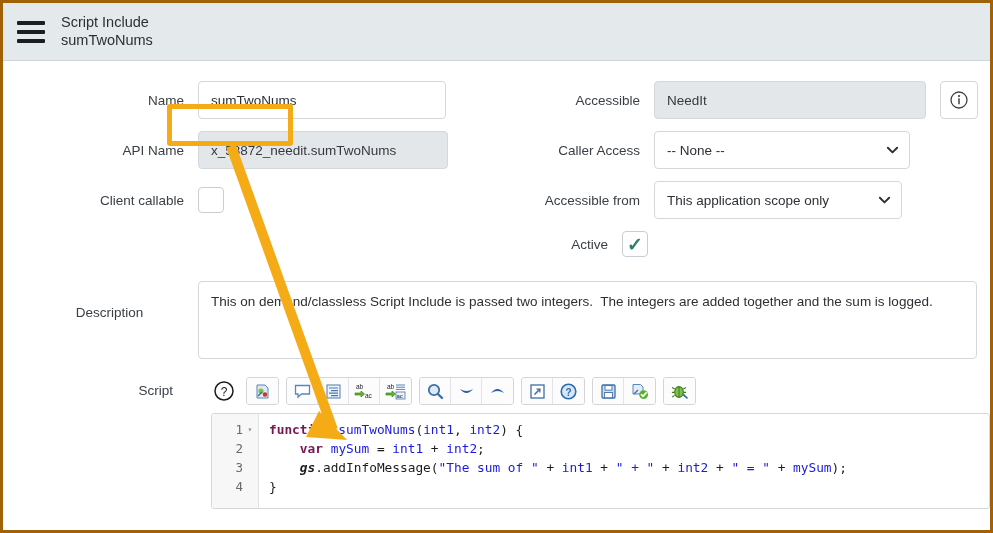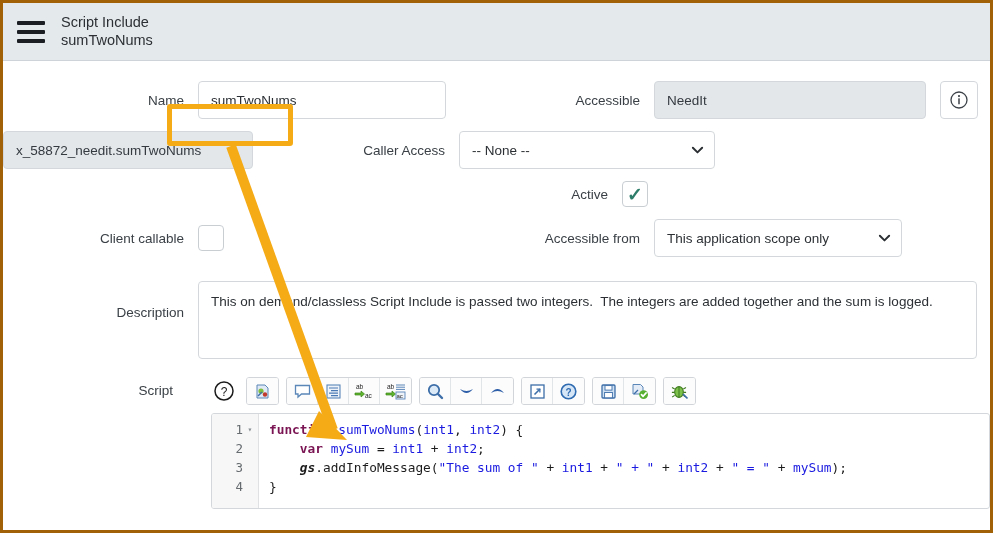--- a/index.html
+++ b/index.html
@@ -239,65 +239,66 @@
       <div class="info-btn">
         <svg width="20" height="20" viewBox="0 0 20 20">
           <circle cx="10" cy="10" r="8" fill="none" stroke="#3c4248" stroke-width="1.3"></circle>
           <circle cx="10" cy="6.1" r="1.05" fill="#3c4248"></circle>
           <rect x="9.25" y="8.3" width="1.5" height="6" rx="0.4" fill="#3c4248"></rect>
         </svg>
       </div>
     </div>
 
     <div style="display:flex;align-items:center;margin-top:12px;">
+      <div style="width:163px;" class="label">API Name</div>
       <div style="width:250px;">
         <div class="field-input readonly">x_58872_needit.sumTwoNums</div>
       </div>
       <div style="width:174px;" class="label">Caller Access</div>
       <div style="width:256px;">
         <div class="select-wrap">
           <div class="field-input">-- None --</div>
           <svg class="chev" viewBox="0 0 14 14">
             <path d="M2 4.6 L7 9.6 L12 4.6" fill="none" stroke="#2c3034" stroke-width="2.1" stroke-linecap="round" stroke-linejoin="round"></path>
           </svg>
         </div>
       </div>
     </div>
 
     <div style="display:flex;align-items:center;margin-top:12px;">
-      <div style="width:163px;"></div>
-      <div style="width:250px;"></div>
-      <div style="width:174px;" class="label">Active</div>
-      <div style="width:248px;">
-        <div class="checkbox">
-          <span class="check-glyph" style="color:#2e7d6a;">✓</span>
-        </div>
-      </div>
-    </div>
-
-    <div style="display:flex;align-items:center;margin-top:12px;">
       <div style="width:163px;" class="label">Client callable</div>
       <div style="width:250px;">
         <div class="checkbox">
           <span class="check-glyph"></span>
         </div>
       </div>
       <div style="width:174px;" class="label">Accessible from</div>
       <div style="width:248px;">
         <div class="select-wrap">
           <div class="field-input">This application scope only</div>
           <svg class="chev" viewBox="0 0 14 14">
             <path d="M2 4.6 L7 9.6 L12 4.6" fill="none" stroke="#2c3034" stroke-width="2.1" stroke-linecap="round" stroke-linejoin="round"></path>
           </svg>
         </div>
       </div>
     </div>
 
+    <div style="display:flex;align-items:center;margin-top:12px;">
+      <div style="width:163px;"></div>
+      <div style="width:250px;"></div>
+      <div style="width:174px;" class="label">Active</div>
+      <div style="width:248px;">
+        <div class="checkbox">
+          <span class="check-glyph" style="color:#2e7d6a;">✓</span>
+        </div>
+      </div>
+    </div>
+
     <div style="display:flex;align-items:flex-start;margin-top:24px;">
-      <div style="width:163px;padding-top:24px;" class="label">Description</div>
+      <div style="width:163px;padding-top:24px;text-align:center;" class="label">Description</div>
       <div style="width:779px;">
         <textarea class="desc" style="">This on demand/classless Script Include is passed two integers.  The integers are added together and the sum is logged.</textarea>
       </div>
     </div>
 
     <div style="display:flex;align-items:flex-start;margin-top:14px;gap:24px;">
       <div style="width:163px;padding-top:6px;" class="label">Script</div>
       <div style="width:800px;">
 
         <div class="toolbar">

